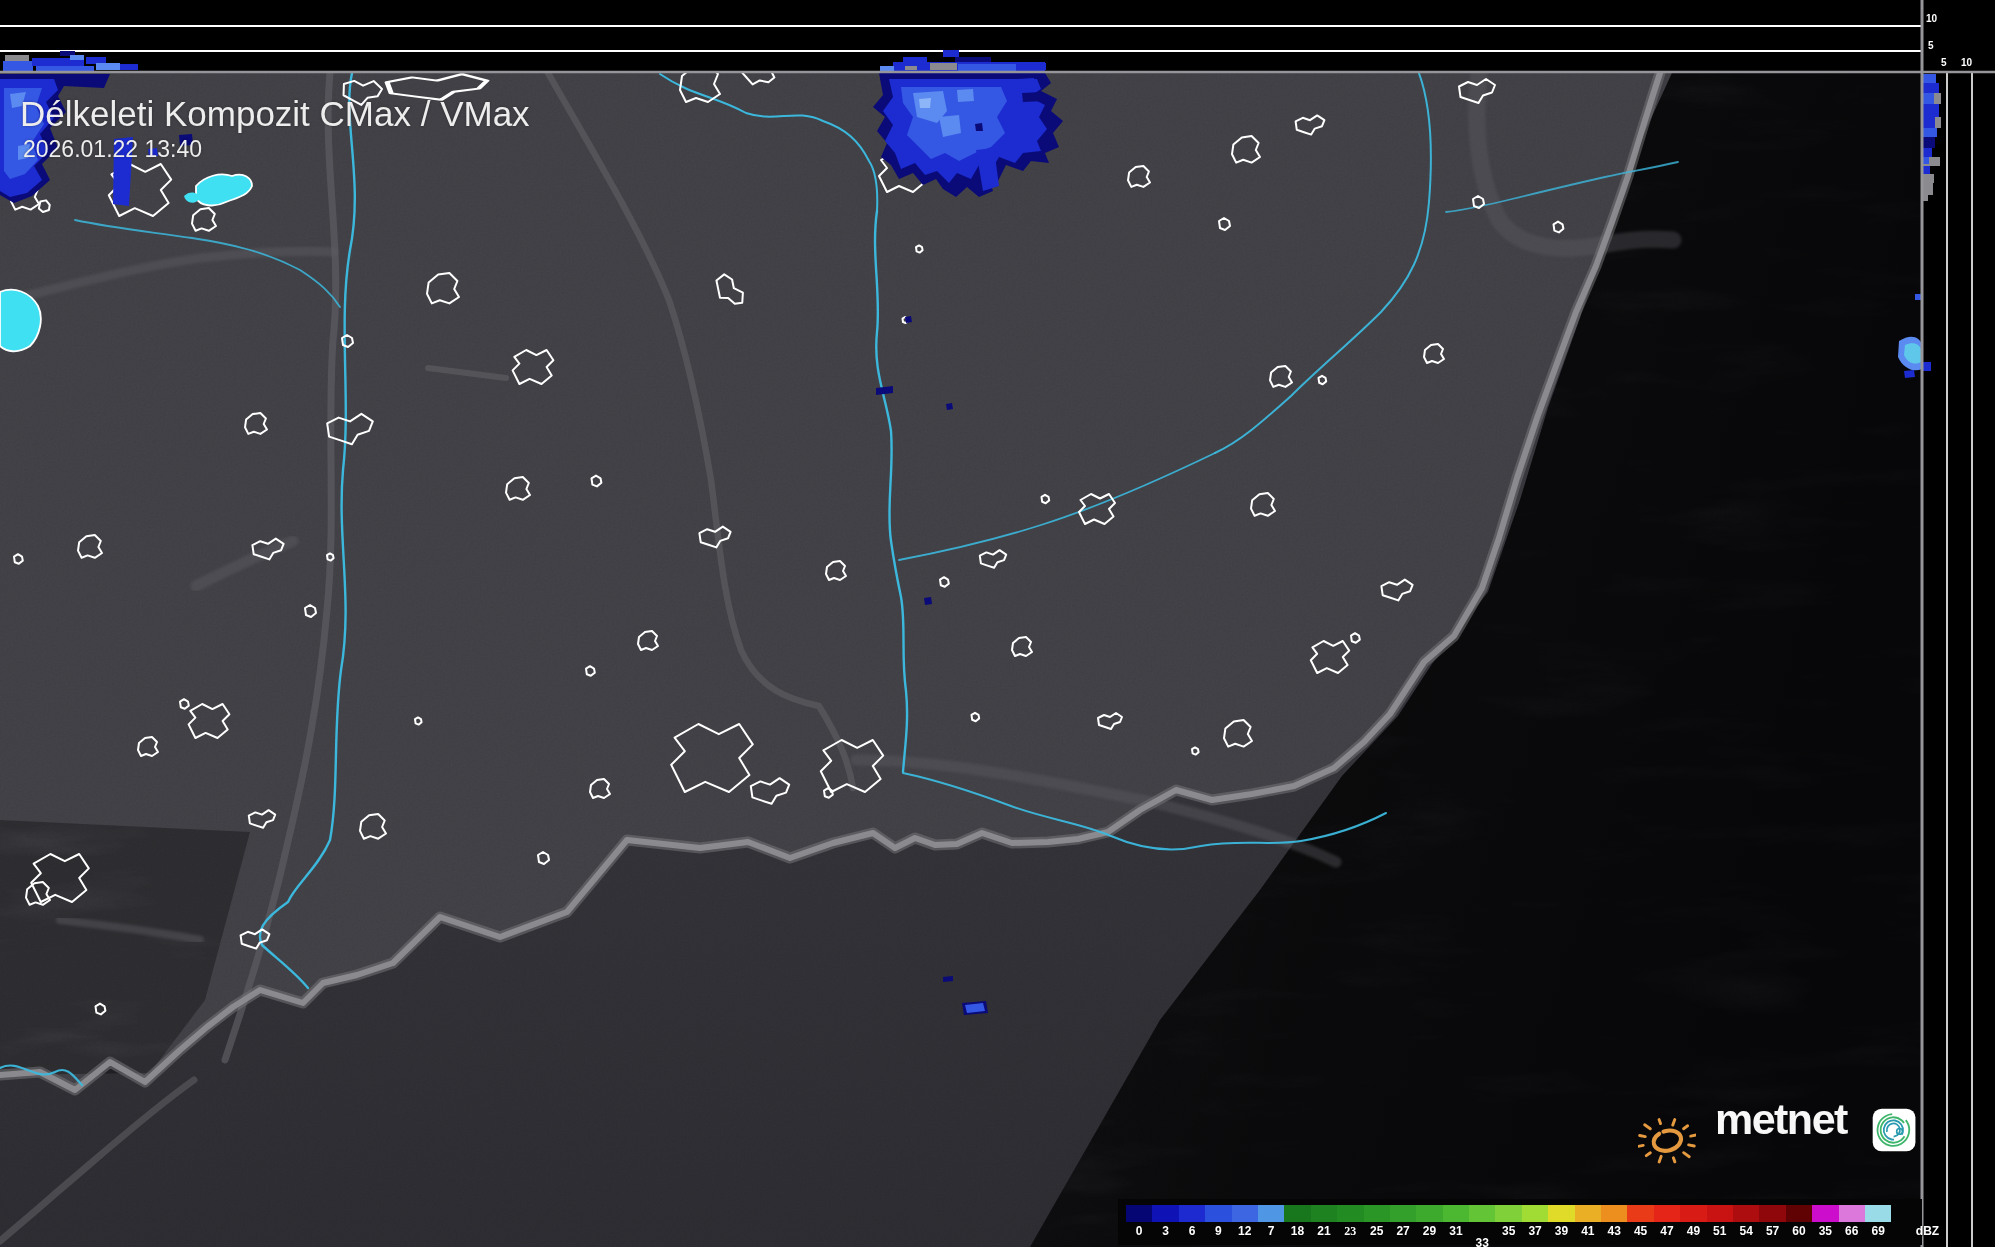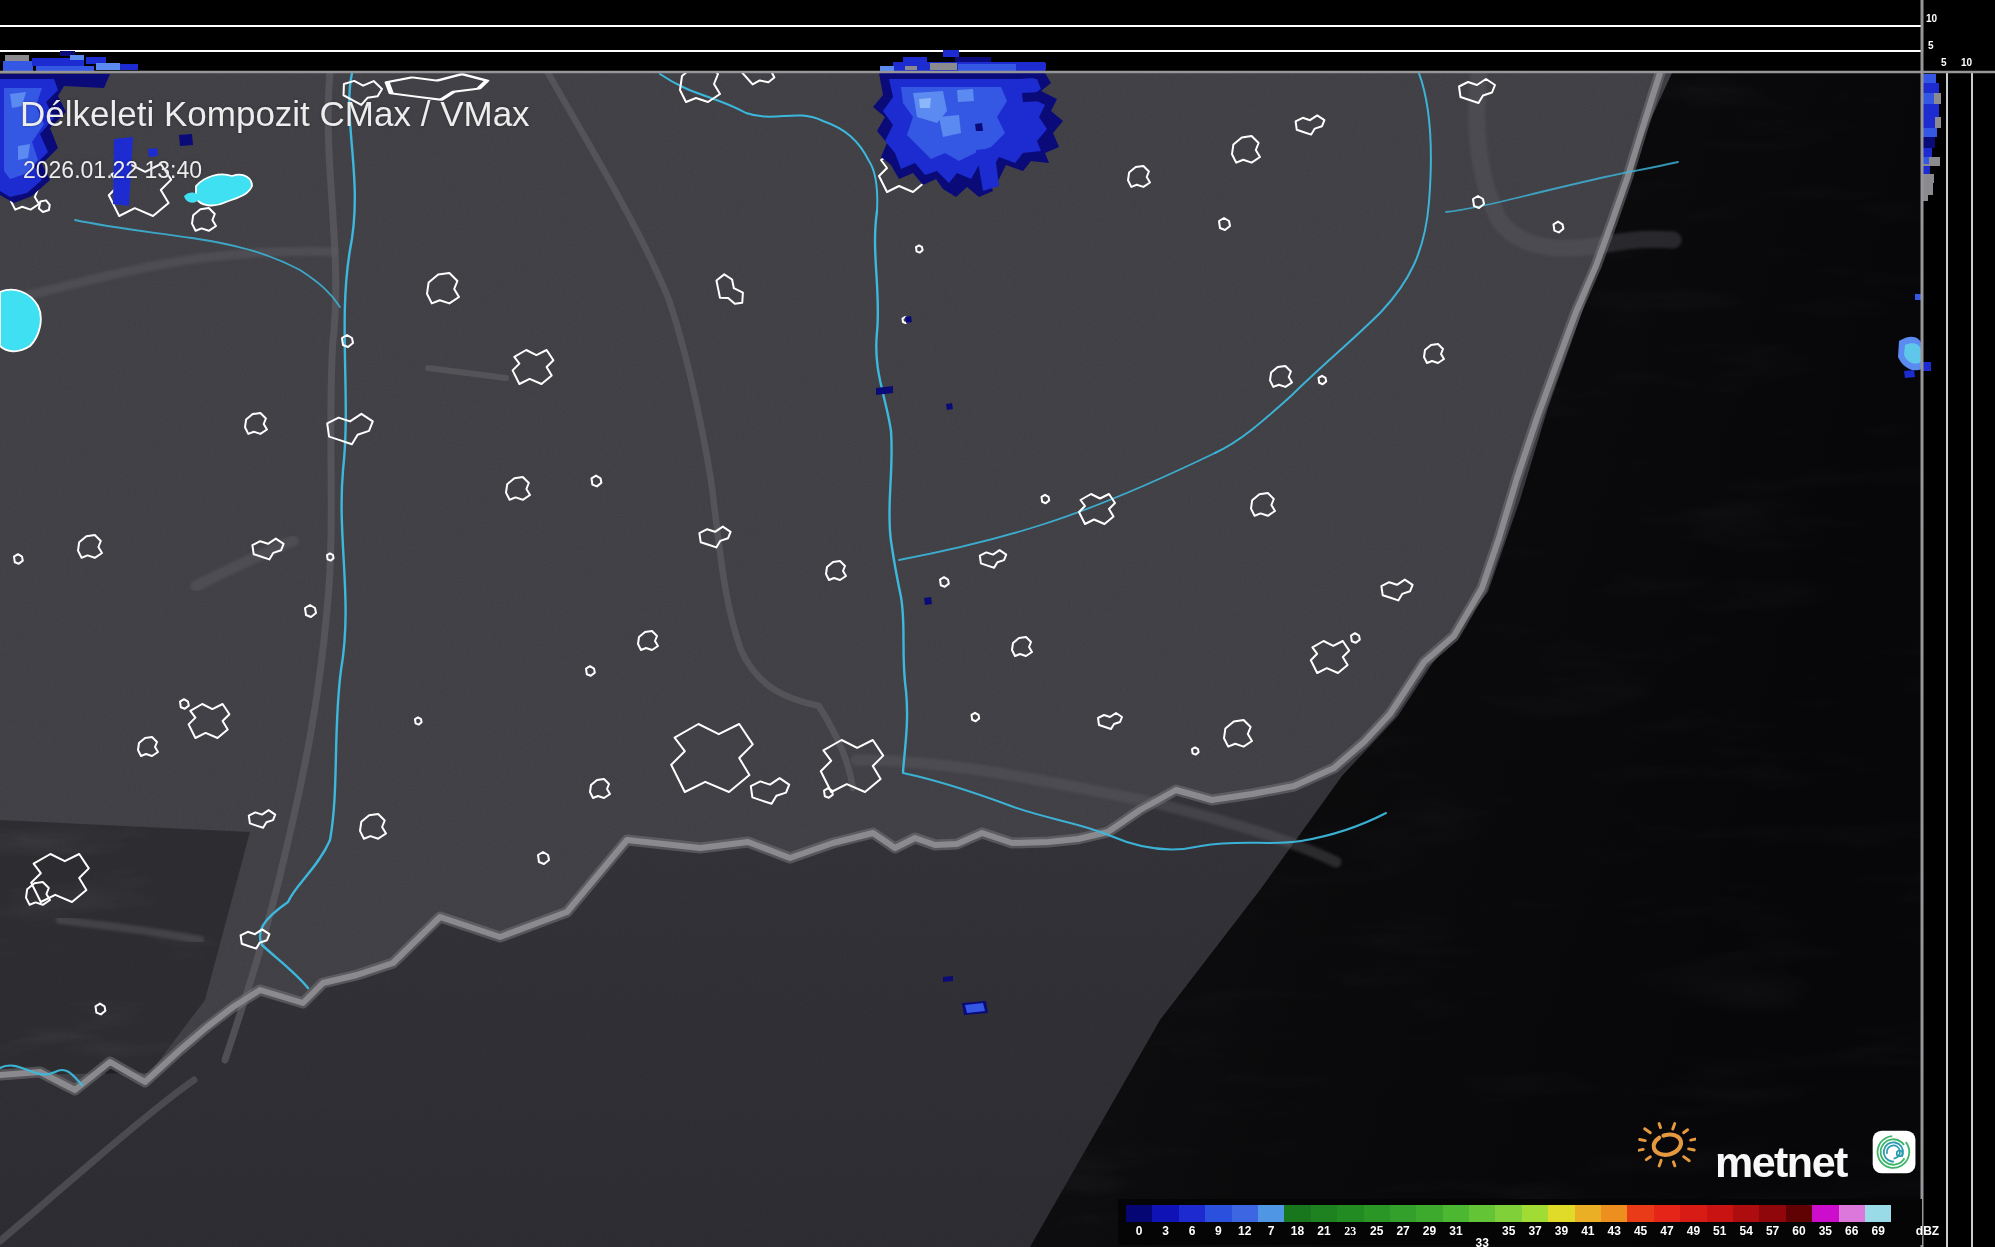--- a/index.html
+++ b/index.html
@@ -2,30 +2,30 @@
 <html><head>
 <meta charset="utf-8">
 <style>
   html,body{margin:0;padding:0;background:#000;}
   #stage{position:relative;width:1995px;height:1247px;overflow:hidden;background:#000;
          font-family:"Liberation Sans","DejaVu Sans",sans-serif;}
   #mapsvg{position:absolute;left:0;top:0;}
   .overlay{position:absolute;color:#ededed;}
   #title{left:20px;top:94px;font-size:35px;font-weight:400;letter-spacing:0px;
          text-shadow:0 0 3px rgba(0,0,0,.35);white-space:nowrap;text-align:right;}
-  #timestamp{left:23px;top:157px;font-size:23px;font-weight:400;text-shadow:0 0 3px rgba(0,0,0,.35);}
+  #timestamp{left:23px;top:136px;font-size:23px;font-weight:400;text-shadow:0 0 3px rgba(0,0,0,.35);}
   .axlab{position:absolute;color:#fff;font-size:10px;font-weight:bold;line-height:12px;}
   #colorbar{position:absolute;left:1118px;top:1199px;width:804px;height:46px;background:#050505;}
   #cb-bar{position:absolute;left:8px;top:6px;height:17px;display:flex;}
   #cb-bar .seg{height:17px;}
   #cb-labels{position:absolute;left:8px;top:25px;display:flex;}
   #cb-labels .lab{color:#fff;font-size:12px;font-weight:bold;text-align:center;
                   text-shadow:0 1px 1px #000;white-space:nowrap;}
   #logo{position:absolute;left:1638px;top:1098px;width:278px;height:86px;display:flex;
-        align-items:flex-end;cursor:pointer;gap:17px;}
+        align-items:flex-start;cursor:pointer;gap:17px;}
   #metnet-word{color:#f7f7f7;font-size:43px;font-weight:bold;letter-spacing:-1.5px;
                margin-left:2px;margin-right:8px;line-height:43px;}
 </style>
 </head>
 <body>
 
 <div id="stage">
   <svg id="mapsvg" width="1995" height="1247" viewBox="0 0 1995 1247">
       <defs>
         <clipPath id="mapclip">

